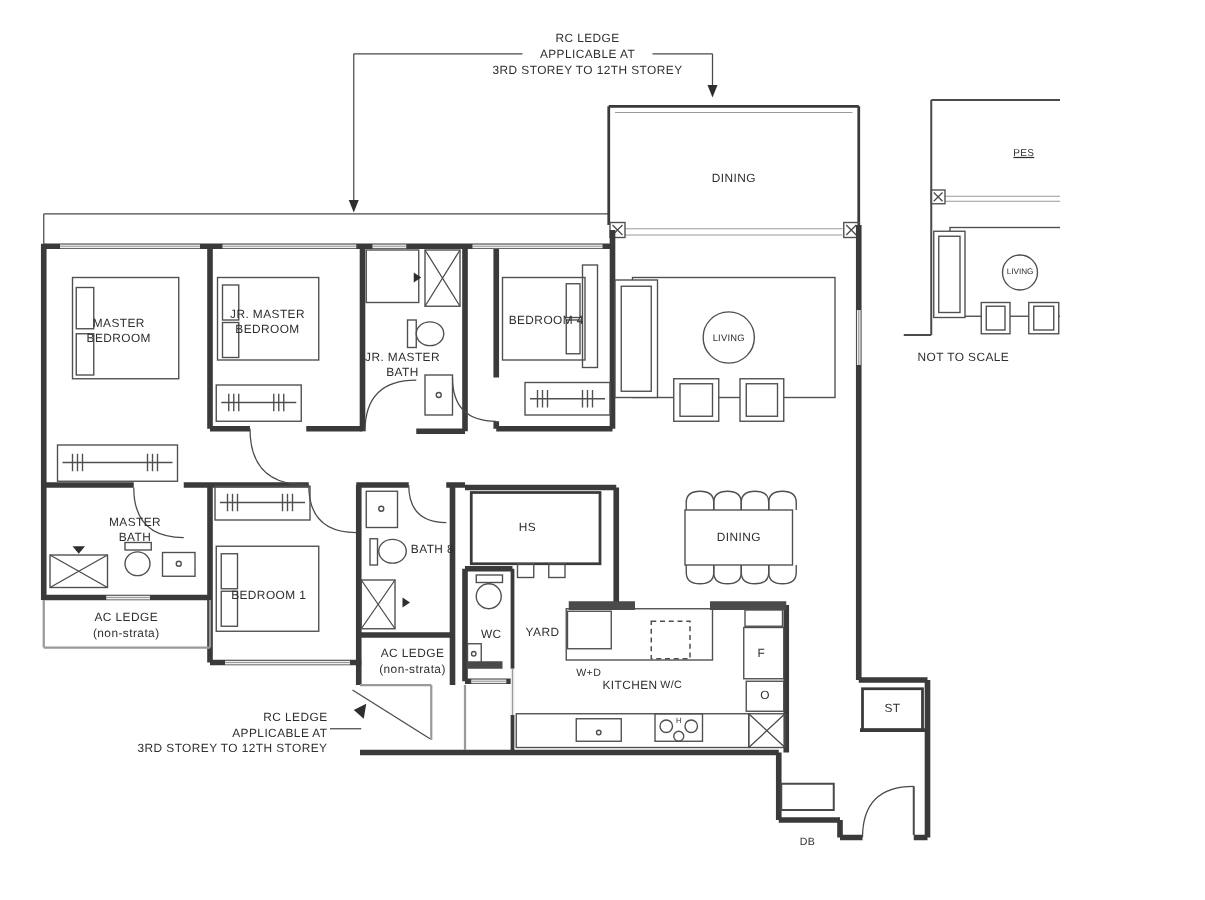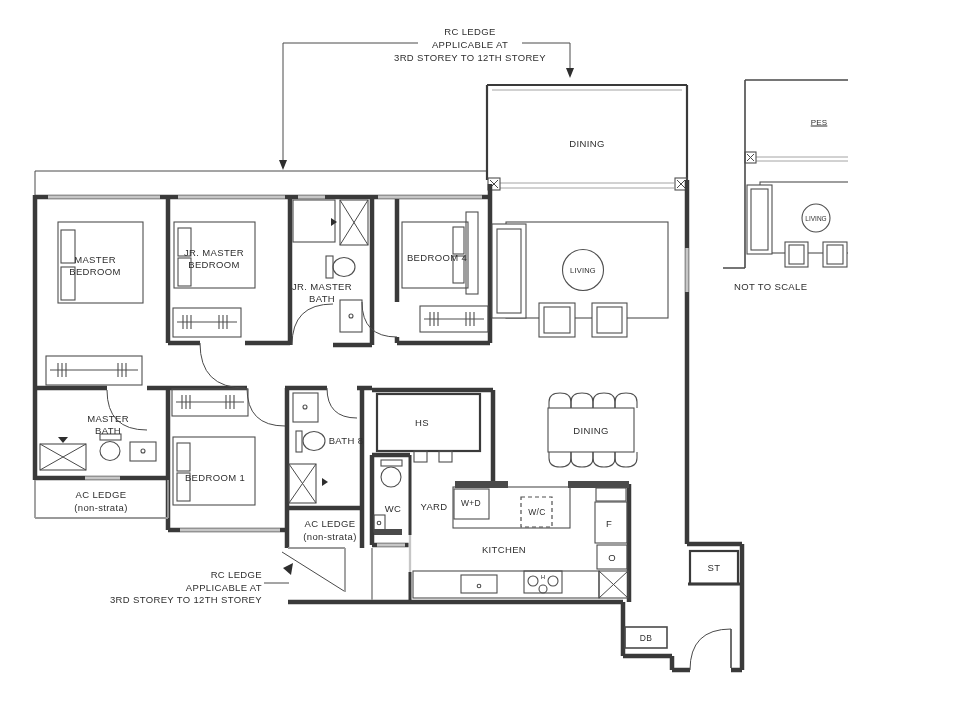--- a/index.html
+++ b/index.html
@@ -3,21 +3,21 @@
 <meta charset="utf-8">
 <style>
   html,body{margin:0;padding:0;background:#ffffff;}
   #stage{position:relative;width:848px;height:720px;background:#ffffff;overflow:hidden;
          font-family:"Liberation Sans", sans-serif;}
   svg{position:absolute;left:0;top:0;}
   .lbl{position:absolute;transform:translate(-50%,-50%);white-space:nowrap;
        font-size:9.5px;letter-spacing:.35px;color:#2e2e2e;font-family:"Liberation Sans",sans-serif;}
   .lbl.r{transform:translate(-100%,-50%);}
   .lbl.l{transform:translate(0,-50%);}
-  .s85{font-size:8.5px;} .s8{font-size:8px;letter-spacing:.2px;text-decoration:underline;}
+  .s85{font-size:8.5px;margin-top:35px;} .s8{font-size:8px;letter-spacing:.2px;text-decoration:underline;}
   .s75{font-size:7.5px;letter-spacing:.2px;} .s65{font-size:6.5px;letter-spacing:0;}
   .s6{font-size:6px;letter-spacing:0;}
   
   .w  {stroke:#3a3a3a;stroke-width:4.5;fill:none;}
   .w3 {stroke:#3a3a3a;stroke-width:3;fill:none;}
   .w2 {stroke:#3a3a3a;stroke-width:2.2;fill:none;}
   .tn {stroke:#4a4a4a;stroke-width:1;fill:none;}
   .tn2{stroke:#4a4a4a;stroke-width:1.6;fill:none;}
   .gy {stroke:#9a9a9a;stroke-width:1.8;fill:none;}
   .winf{stroke:#ececec;stroke-width:3;fill:none;}

